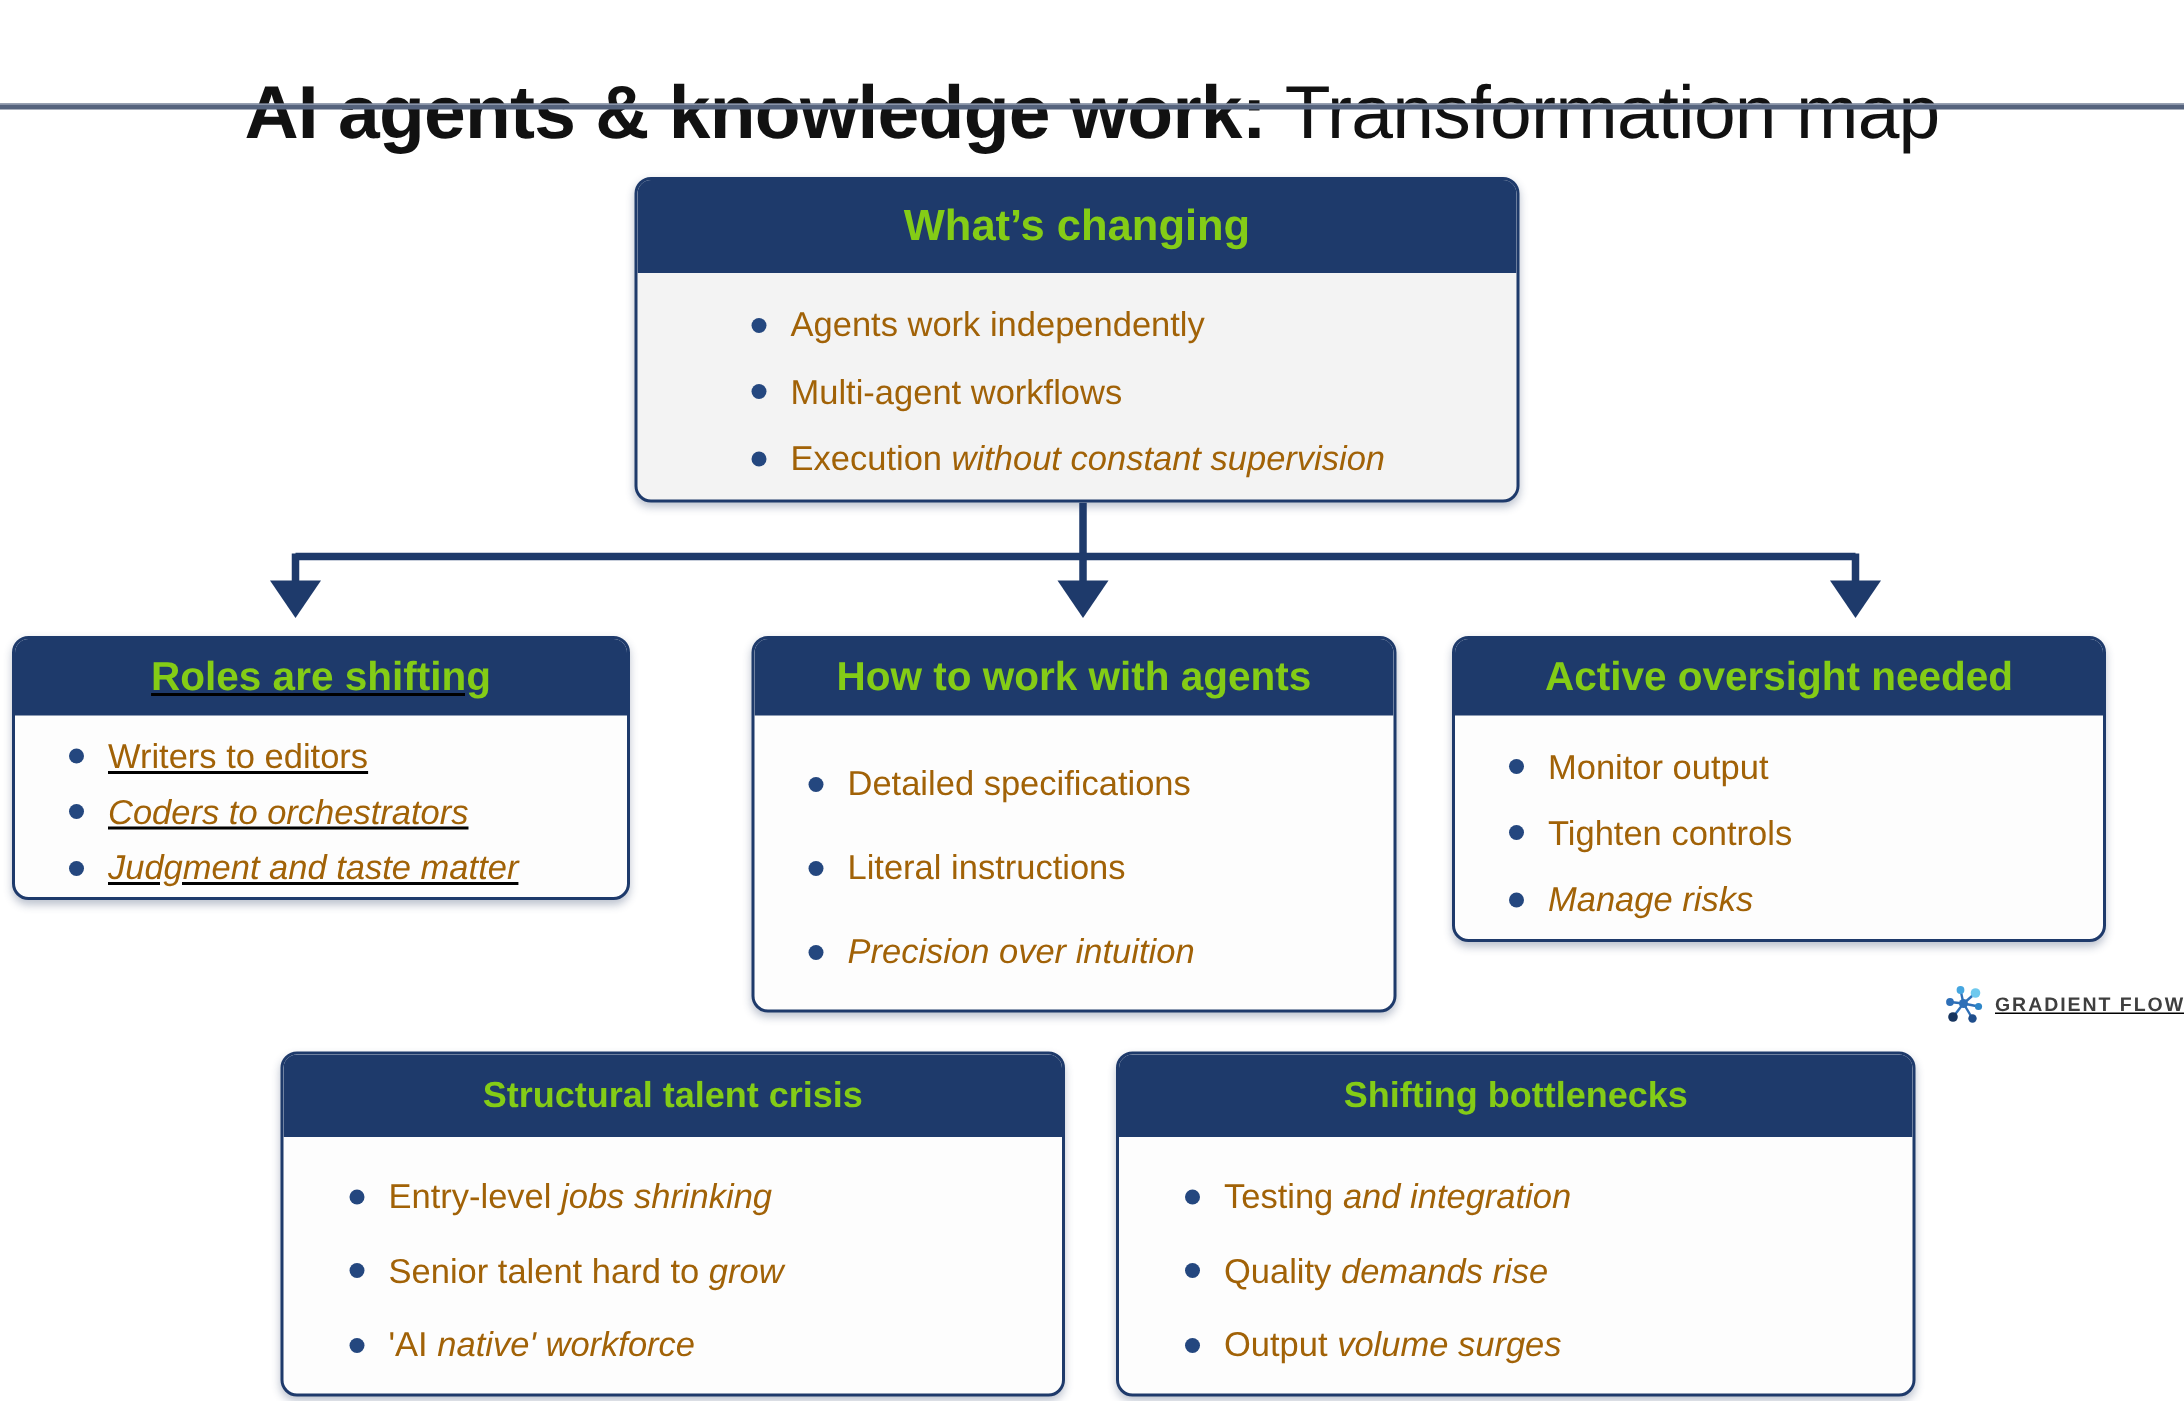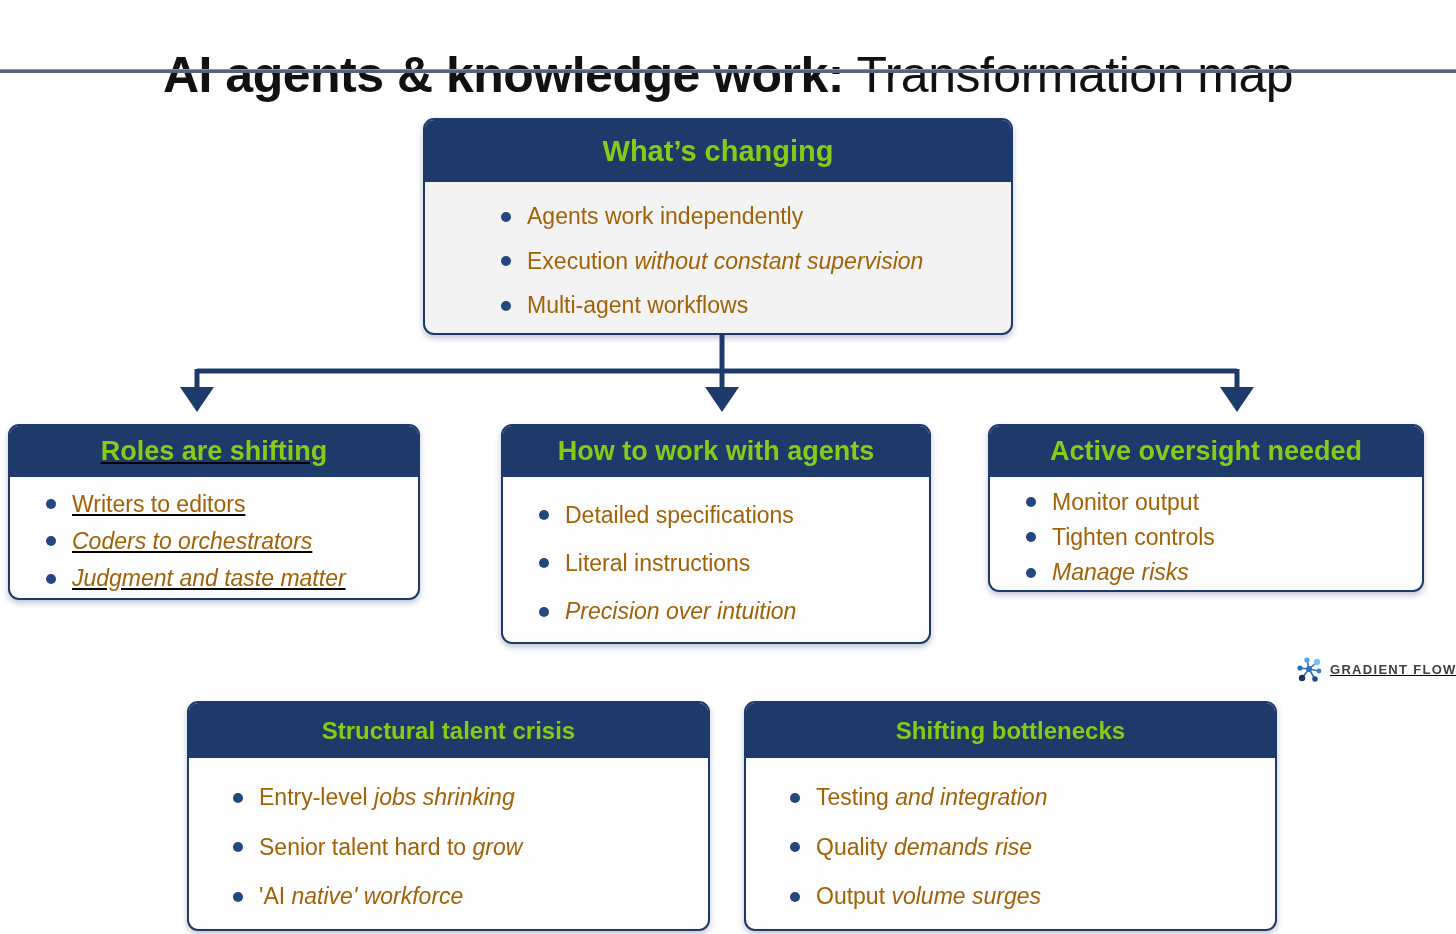--- a/index.html
+++ b/index.html
@@ -77,22 +77,22 @@
     white-space: nowrap;
   }
   .txt i { font-style: italic; }
 
   
   .b-top        { left: 423px;  top: 118px; width: 590px; height: 217px; background: #f3f3f3; }
   .b-top .box-header { height: 62px; font-size: 29px; }
   .b-top .box-body   { height: calc(100% - 62px); padding: 4px 0 6px 76px; }
 
   .b-roles      { left: 8px;    top: 424px; width: 412px; height: 176px; text-decoration: underline; }
-  .b-how        { left: 501px;  top: 424px; width: 430px; height: 220px; }
-  .b-oversight  { left: 988px; top: 424px; width: 436px; height: 168px; }
+  .b-how        { left: 501px;  top: 424px; width: 430px; height: 251px; }
+  .b-oversight  { left: 968px; top: 424px; width: 436px; height: 204px; }
   .b-roles .box-header, .b-how .box-header, .b-oversight .box-header { height: 51px; font-size: 27px; }
   .b-roles .box-body, .b-how .box-body, .b-oversight .box-body { height: calc(100% - 51px); padding: 4px 0 8px 36px; }
 
   .b-talent     { left: 187px;  top: 701px; width: 523px; height: 230px; }
   .b-bottlenecks{ left: 744px;  top: 701px; width: 533px; height: 230px; }
   .b-talent .box-header, .b-bottlenecks .box-header { height: 55px; font-size: 24px; }
   .b-talent .box-body, .b-bottlenecks .box-body { height: calc(100% - 55px); padding: 4px 0 8px 44px; }
 
   
   .connector {
@@ -128,25 +128,25 @@
 
   <section class="box b-top">
     <div class="box-header">What’s changing</div>
     <ul class="box-body">
         <li>
           <span class="dot"></span>
           <span class="txt"><span>Agents work independently</span></span>
         </li>
         <li>
           <span class="dot"></span>
+          <span class="txt"><span>Multi-agent workflows</span></span>
+        </li>
+        <li>
+          <span class="dot"></span>
           <span class="txt"><span>Execution </span><i>without constant supervision</i></span>
-        </li>
-        <li>
-          <span class="dot"></span>
-          <span class="txt"><span>Multi-agent workflows</span></span>
         </li>
       </ul>
   </section>
 
   <svg class="connector" viewBox="0 0 1456 80" xmlns="http://www.w3.org/2000/svg">
     <g stroke="#1e3a6b" stroke-width="5" fill="none">
       <path d="M722 0 V 54"></path>
       <path d="M197 36 H 1237"></path>
       <path d="M197 34 V 54"></path>
       <path d="M1237 34 V 54"></path>

